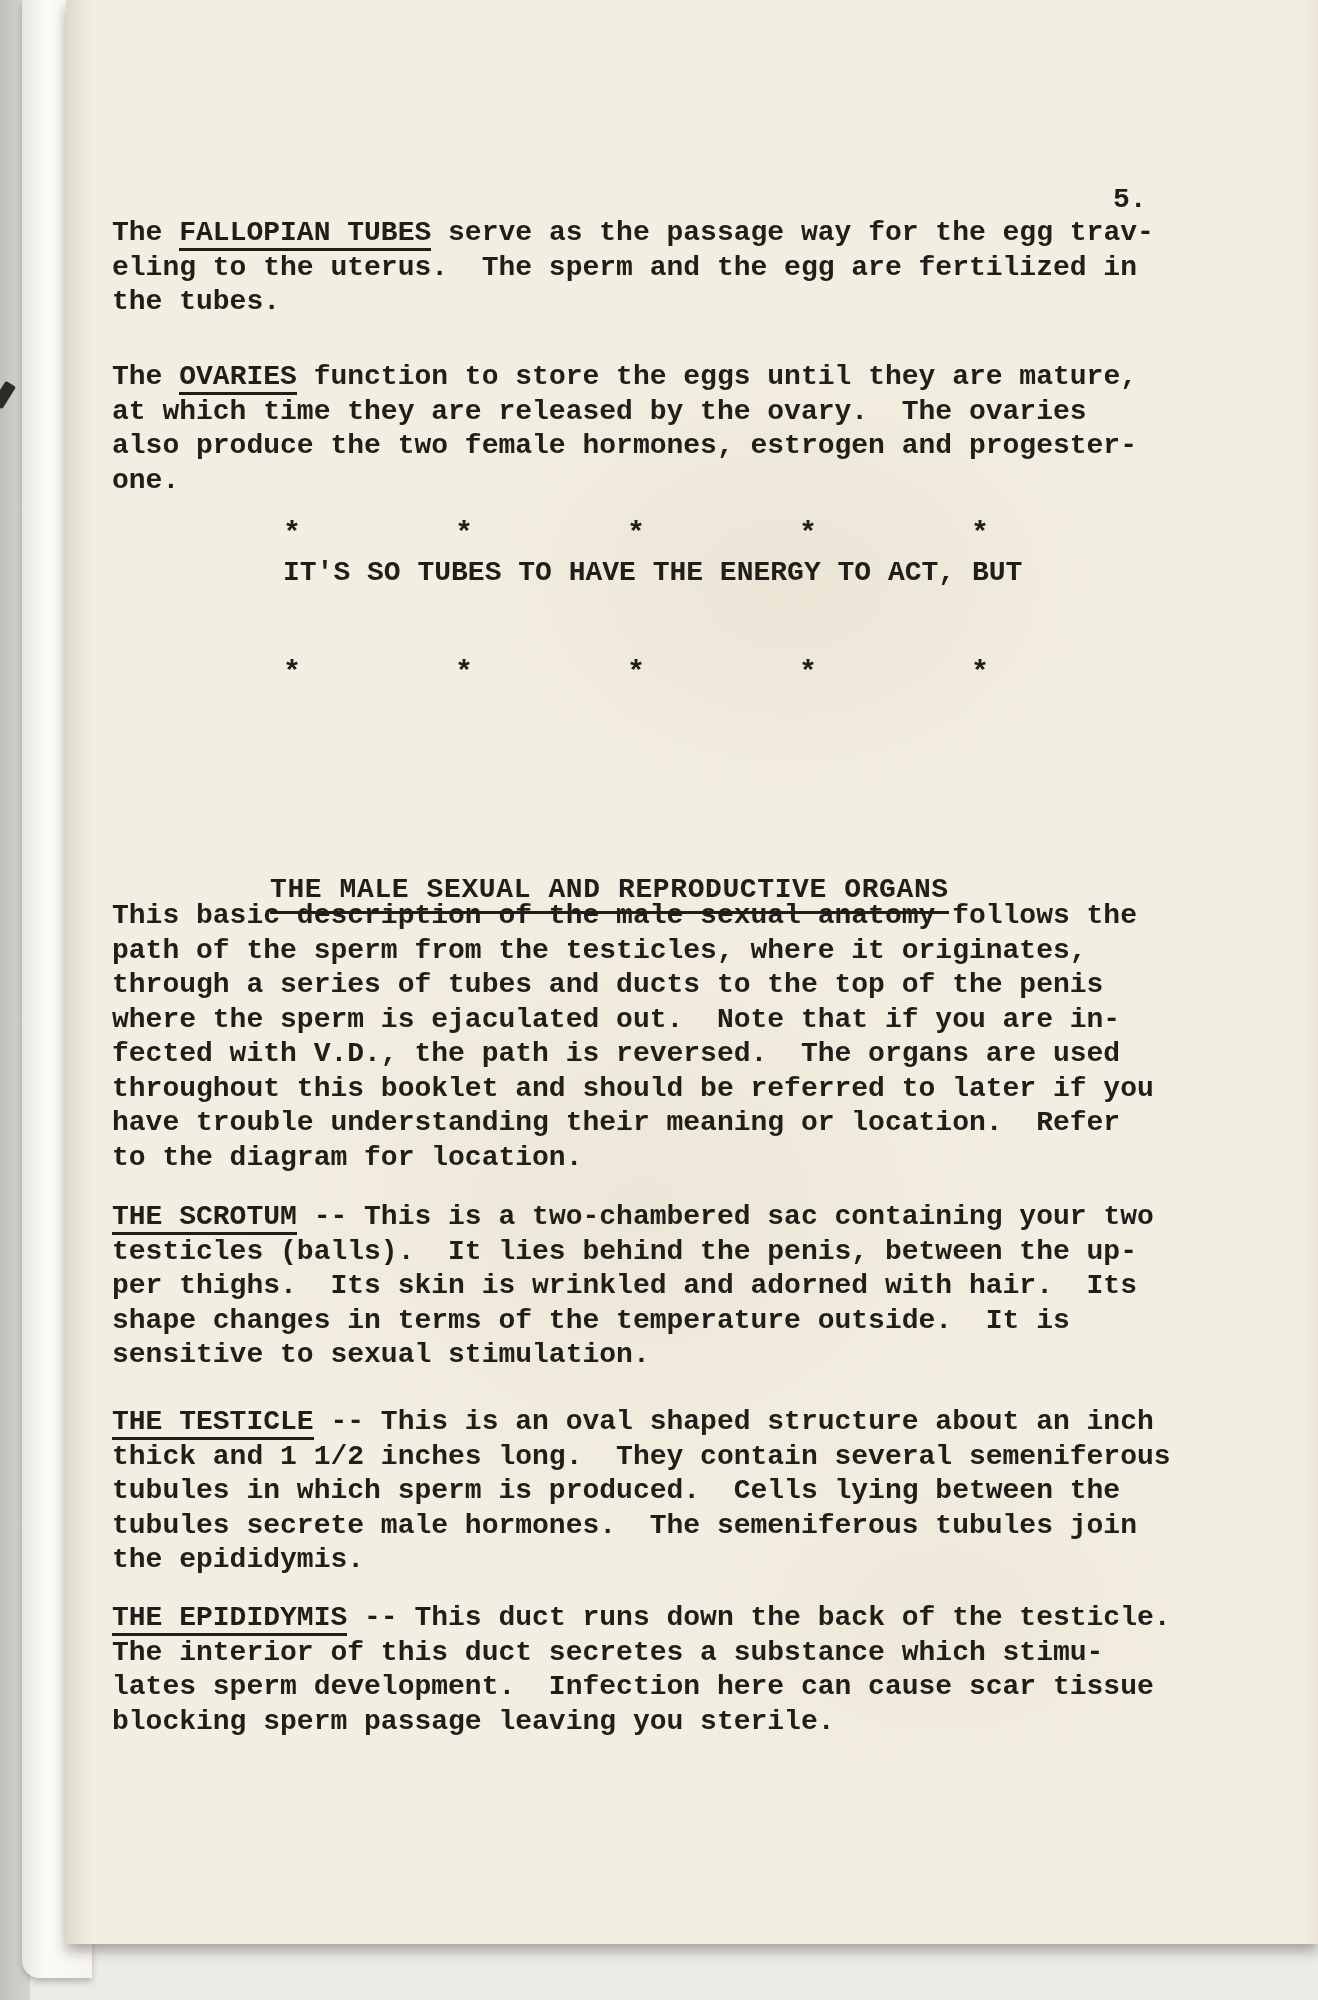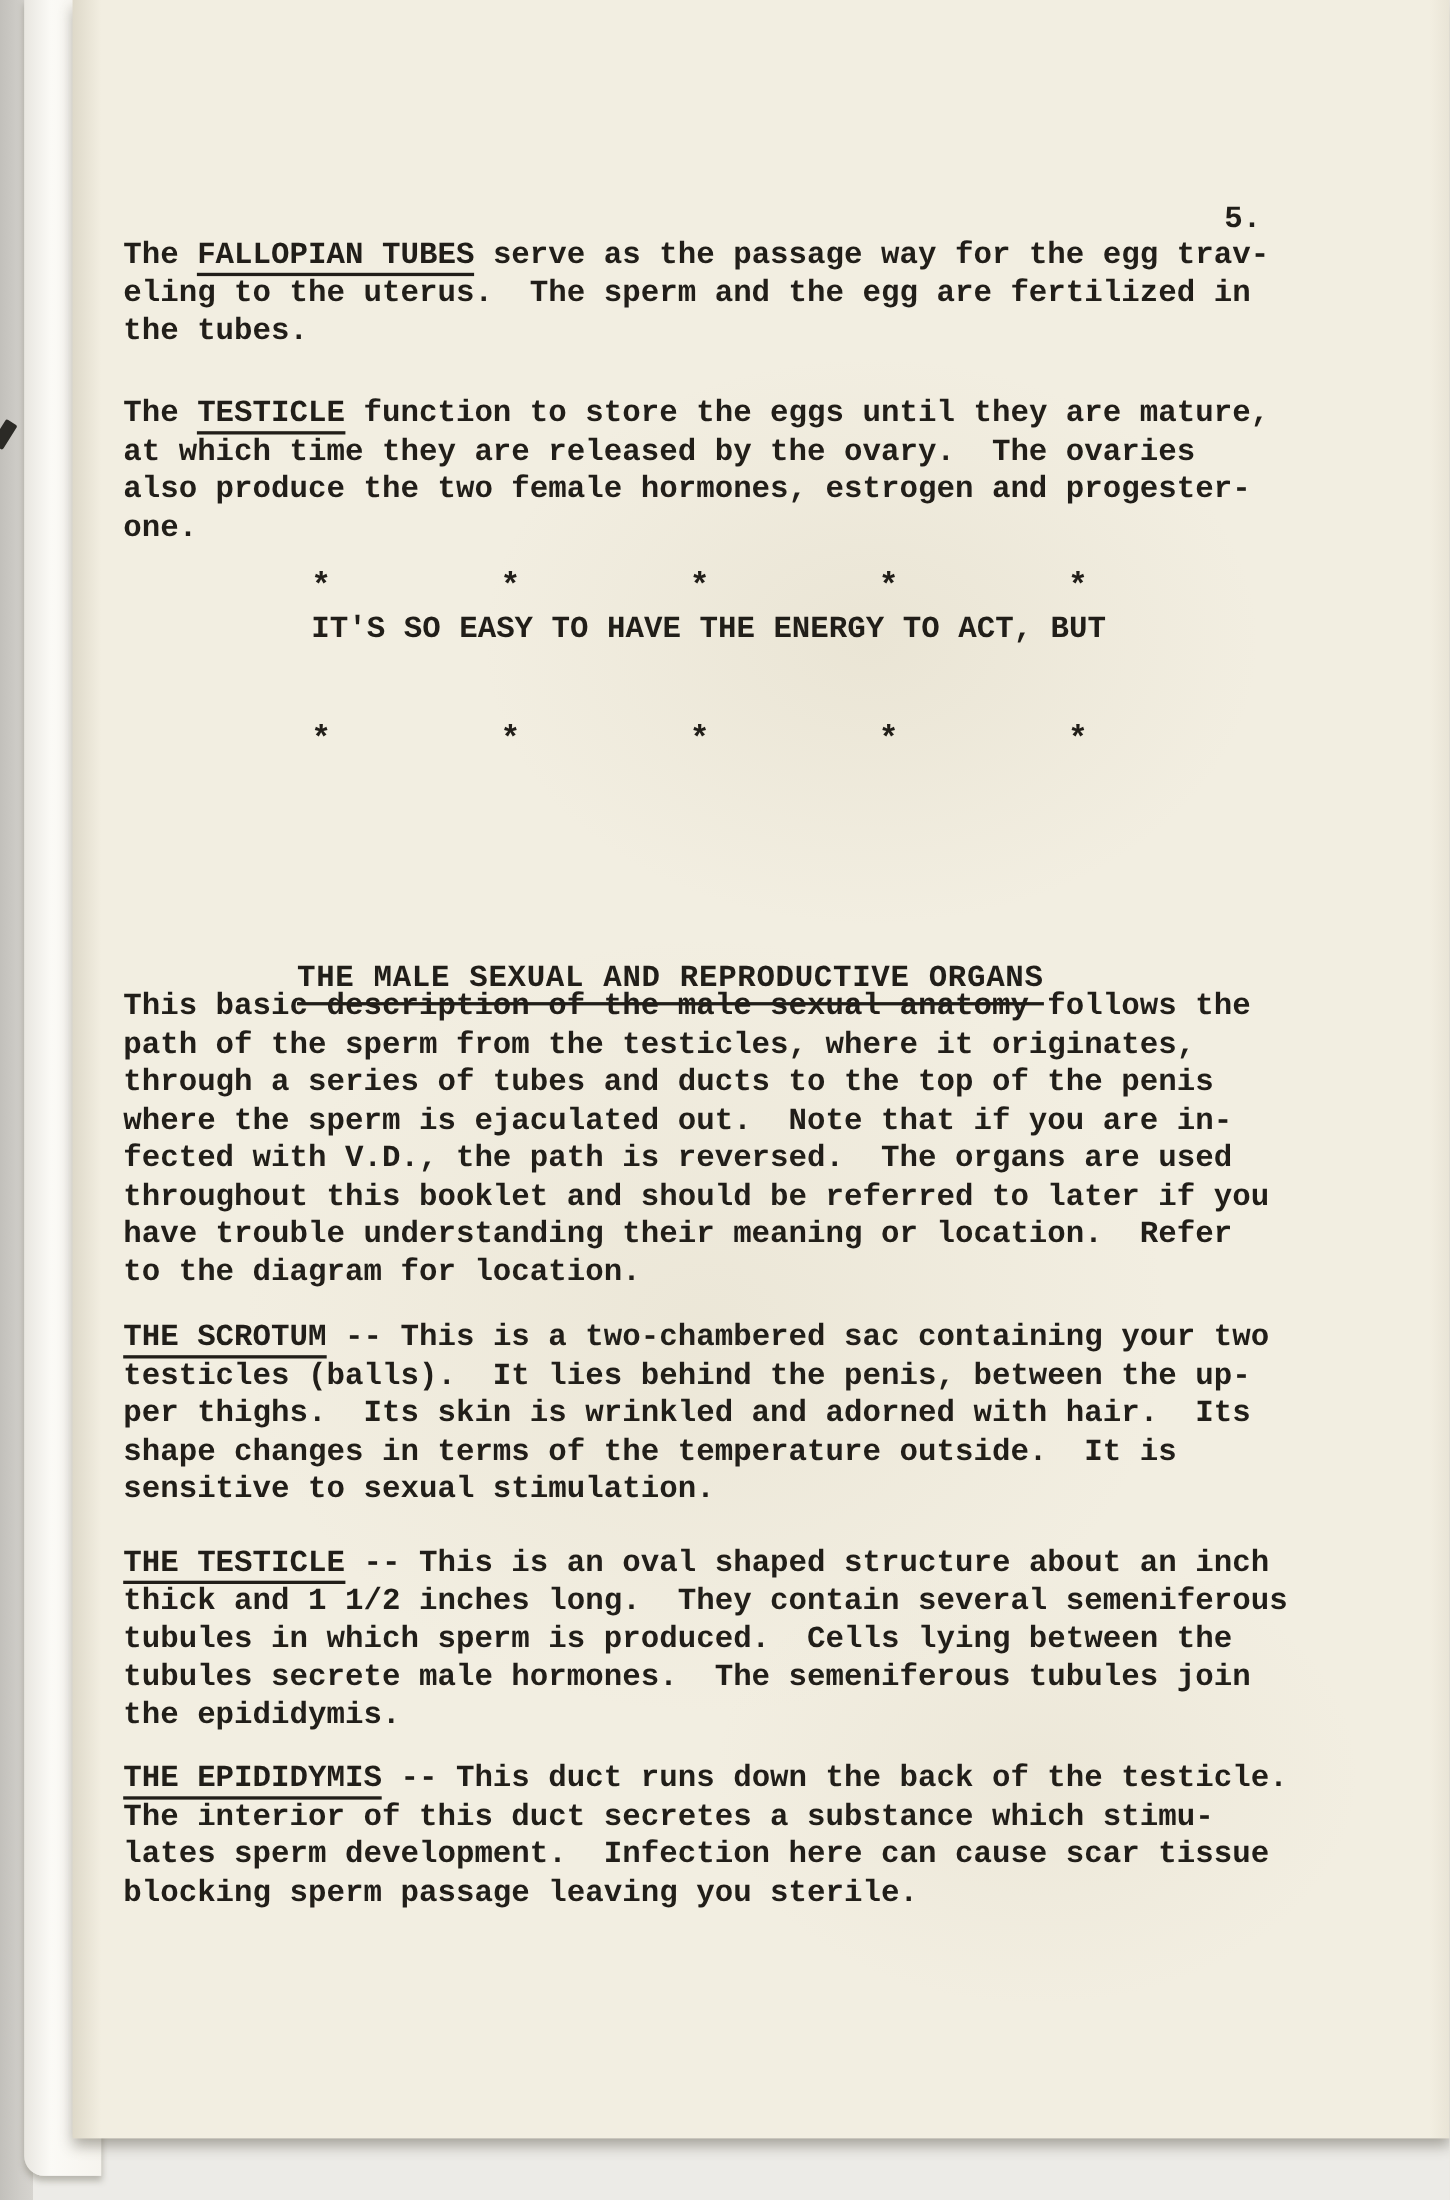--- a/index.html
+++ b/index.html
@@ -67,35 +67,35 @@
   <div class="under-page"></div>
 
   <div class="page">
 
     <div class="txt page-number">5.</div>
 
     <div class="txt body-col" style="top:216px"><span>The </span><span class="u">FALLOPIAN TUBES</span><span> serve as the passage way for the egg trav-
 eling to the uterus.  The sperm and the egg are fertilized in
 the tubes.</span></div>
 
-    <div class="txt body-col" style="top:360px"><span>The </span><span class="u">TESTICLE</span><span> function to store the eggs until they are mature,
+    <div class="txt body-col" style="top:360px"><span>The </span><span class="u">OVARIES</span><span> function to store the eggs until they are mature,
 at which time they are released by the ovary.  The ovaries
 also produce the two female hormones, estrogen and progester-
 one.</span></div>
 
     <div class="stars" style="top:517px">
         <span>*</span>
         <span>*</span>
         <span>*</span>
         <span>*</span>
         <span>*</span>
       </div>
 
     <div class="txt quote" style="top:556px">
-      <div>IT'S SO EASY TO HAVE THE ENERGY TO ACT, BUT</div>
+      <div>IT'S SO TUBES TO HAVE THE ENERGY TO ACT, BUT</div>
     </div>
 
     <div class="stars" style="top:656px">
         <span>*</span>
         <span>*</span>
         <span>*</span>
         <span>*</span>
         <span>*</span>
       </div>
 

